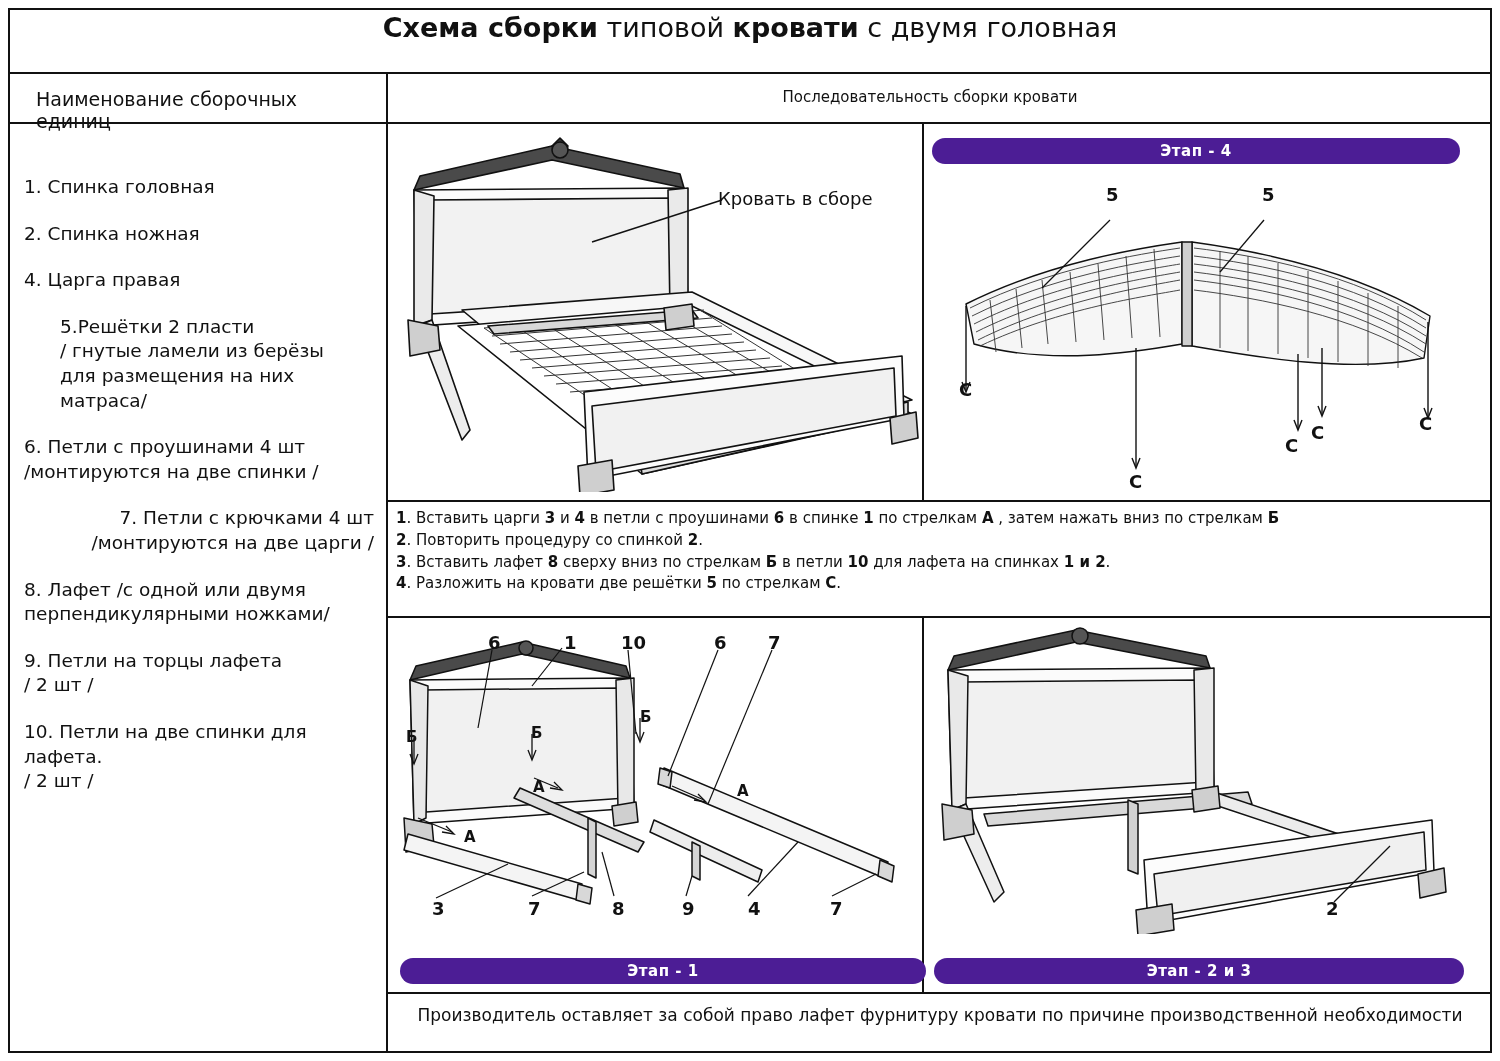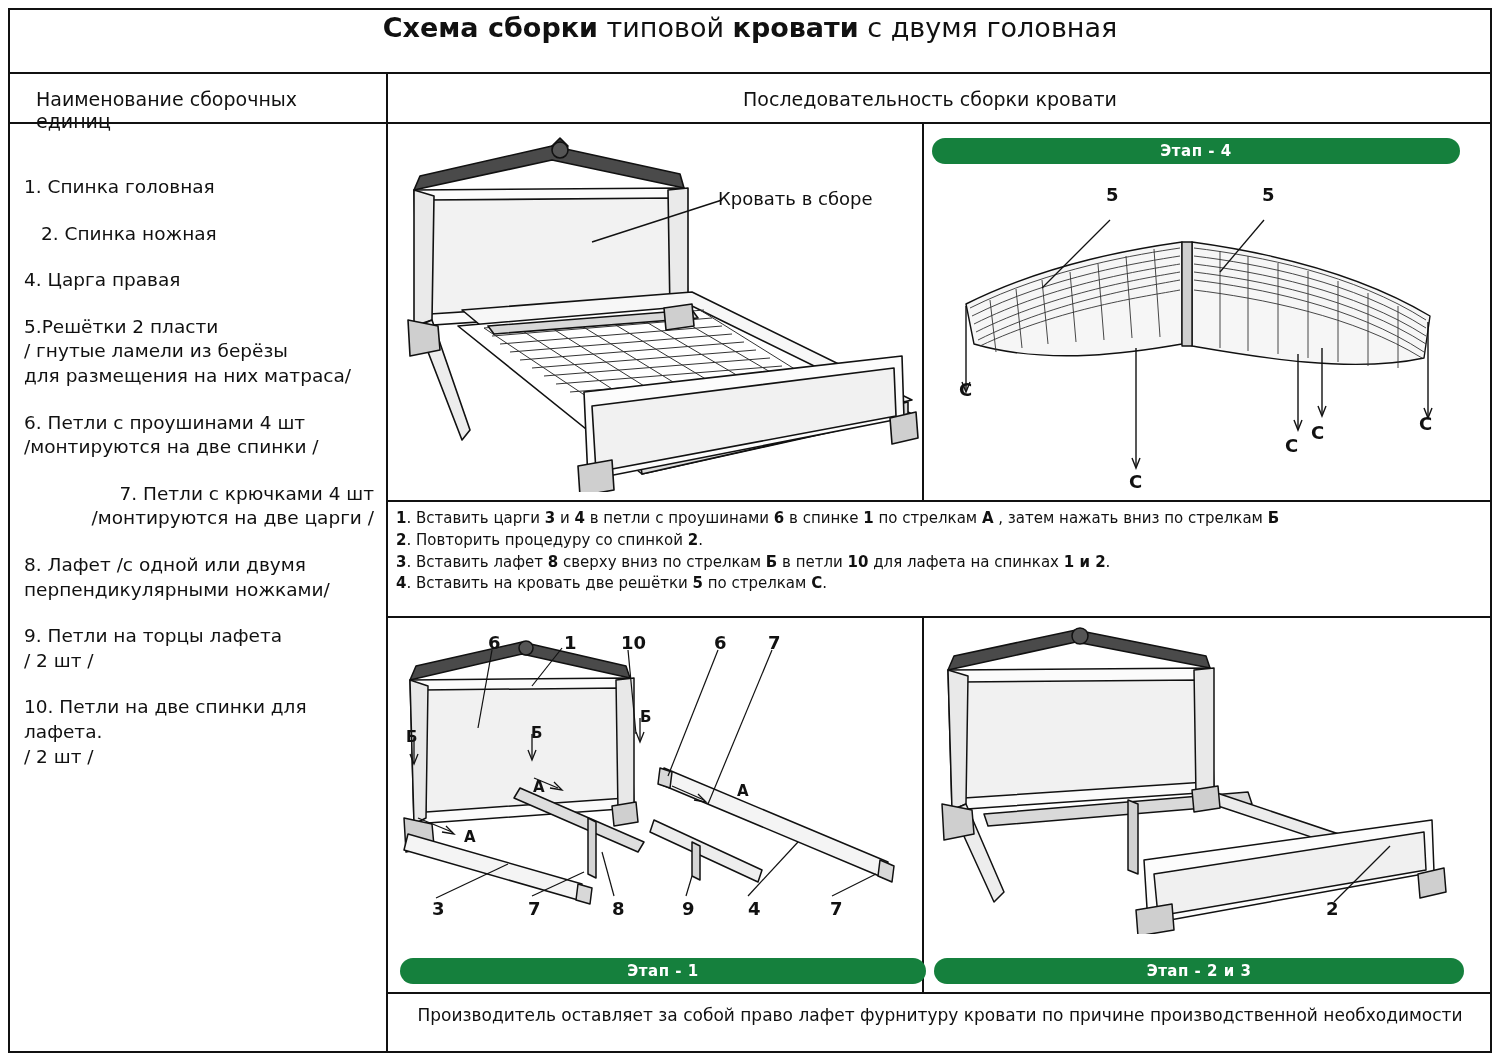--- a/index.html
+++ b/index.html
@@ -4,27 +4,27 @@
 <style>
   html,body{margin:0;padding:0;background:#fff;}
   body{font-family:"DejaVu Sans", sans-serif;}
   #page{position:relative;width:1500px;height:1061px;background:#fff;overflow:hidden;}
   .frame{position:absolute;left:8px;top:8px;width:1484px;height:1045px;border:2px solid #111;box-sizing:border-box;}
   .title{position:absolute;left:10px;top:12px;width:1480px;text-align:center;font-size:27px;color:#111;}
   .title .b{font-weight:bold;}
   .hline{position:absolute;background:#111;}
   .vline{position:absolute;background:#111;}
   .hdr-left{position:absolute;left:36px;top:88px;width:340px;font-size:19px;color:#111;}
-  .hdr-right{position:absolute;left:400px;top:88px;width:1060px;text-align:center;font-size:19px;color:#111;}
+  .hdr-right{position:absolute;left:400px;top:88px;width:1060px;text-align:center;font-size:15px;color:#111;}
   .parts{position:absolute;left:24px;top:175px;width:350px;font-size:18.5px;color:#111;line-height:1.33;}
   .parts div.item{margin-bottom:22px;}
   .steps{position:absolute;left:396px;top:508px;width:1080px;font-size:15px;color:#111;line-height:1.45;}
   .steps b{font-weight:bold;}
   .footer{position:absolute;left:396px;top:1005px;width:1088px;text-align:center;font-size:17px;color:#111;}
-  .pill{position:absolute;background:#15803d;color:#fff;border-radius:14px;height:26px;line-height:26px;text-align:center;font-size:15px;font-weight:bold;letter-spacing:.5px;}
+  .pill{position:absolute;background:#4c1d95;color:#fff;border-radius:14px;height:26px;line-height:26px;text-align:center;font-size:15px;font-weight:bold;letter-spacing:.5px;}
   .callout{position:absolute;font-size:18px;color:#111;}
   .num{position:absolute;font-size:18px;font-weight:bold;color:#111;}
   .lbl{position:absolute;font-size:15px;font-weight:bold;color:#111;}
   svg{display:block;}
   .panel{position:absolute;}
 </style>
 </head>
 <body>
 
 <div id="page">
@@ -41,23 +41,23 @@
   <div class="hline" style="left:388px;top:616px;width:1102px;height:2px;"></div>
   <div class="hline" style="left:388px;top:992px;width:1102px;height:2px;"></div>
   <div class="vline" style="left:922px;top:124px;width:2px;height:376px;"></div>
   <div class="vline" style="left:922px;top:618px;width:2px;height:374px;"></div>
 
   <div class="hdr-left">Наименование  сборочных единиц</div>
   <div class="hdr-right">Последовательность сборки кровати</div>
 
   <div class="parts">
     <div class="item" style="white-space:pre-line;">1.  Спинка головная</div>
-    <div class="item" style="white-space:pre-line;margin-left:17px;">2. Спинка ножная</div>
+    <div class="item" style="white-space:pre-line;">2. Спинка ножная</div>
     <div class="item" style="white-space:pre-line;">4. Царга правая</div>
-    <div class="item" style="white-space:pre-line;">5.Решётки  2 пласти
+    <div class="item" style="white-space:pre-line;margin-left:36px;">5.Решётки  2 пласти
 / гнутые ламели из берёзы
 для размещения на них матраса/</div>
     <div class="item" style="white-space:pre-line;">6. Петли с проушинами 4 шт
 /монтируются на две спинки /</div>
     <div class="item" style="white-space:pre-line;text-align:right;">7. Петли с крючками 4 шт
 /монтируются на две царги /</div>
     <div class="item" style="white-space:pre-line;">8. Лафет /с одной или двумя
 перпендикулярными ножками/</div>
     <div class="item" style="white-space:pre-line;">9. Петли на торцы лафета
 / 2 шт /</div>
@@ -195,21 +195,21 @@
     <div>
       <b>1</b><span>. Вставить царги </span><b>3</b><span> и </span><b>4</b><span> в петли с проушинами </span><b>6</b><span> в спинке </span><b>1</b><span> по стрелкам </span><b>А</b><span> , затем нажать вниз по стрелкам </span><b>Б</b>
     </div>
     <div>
       <b>2</b><span>. Повторить процедуру со спинкой </span><b>2</b><span>.</span>
     </div>
     <div>
       <b>3</b><span>. Вставить лафет </span><b>8</b><span> сверху вниз по стрелкам </span><b>Б</b><span> в петли </span><b>10</b><span> для лафета на спинках </span><b>1 и 2</b><span>.</span>
     </div>
     <div>
-      <b>4</b><span>. Вставить на кровать две решётки </span><b>5</b><span>  по стрелкам </span><b>С</b><span>.</span>
+      <b>4</b><span>. Разложить на кровати две решётки </span><b>5</b><span>  по стрелкам </span><b>С</b><span>.</span>
     </div>
   </div>
 
   <div class="panel" style="left:392px;top:628px;width:528px;height:302px;">
     <svg width="528" height="302" viewBox="0 0 528 302">
       <g fill="#f6f6f6" stroke="#111" stroke-width="1.5" stroke-linejoin="round">
 
         <polygon points="18,52 24,38 130,14 234,38 238,50 130,26" fill="#4a4a4a"></polygon>
         <circle cx="134" cy="20" r="7" fill="#555"></circle>
         <polygon points="18,52 238,50 242,180 22,196" fill="#fbfbfb"></polygon>

